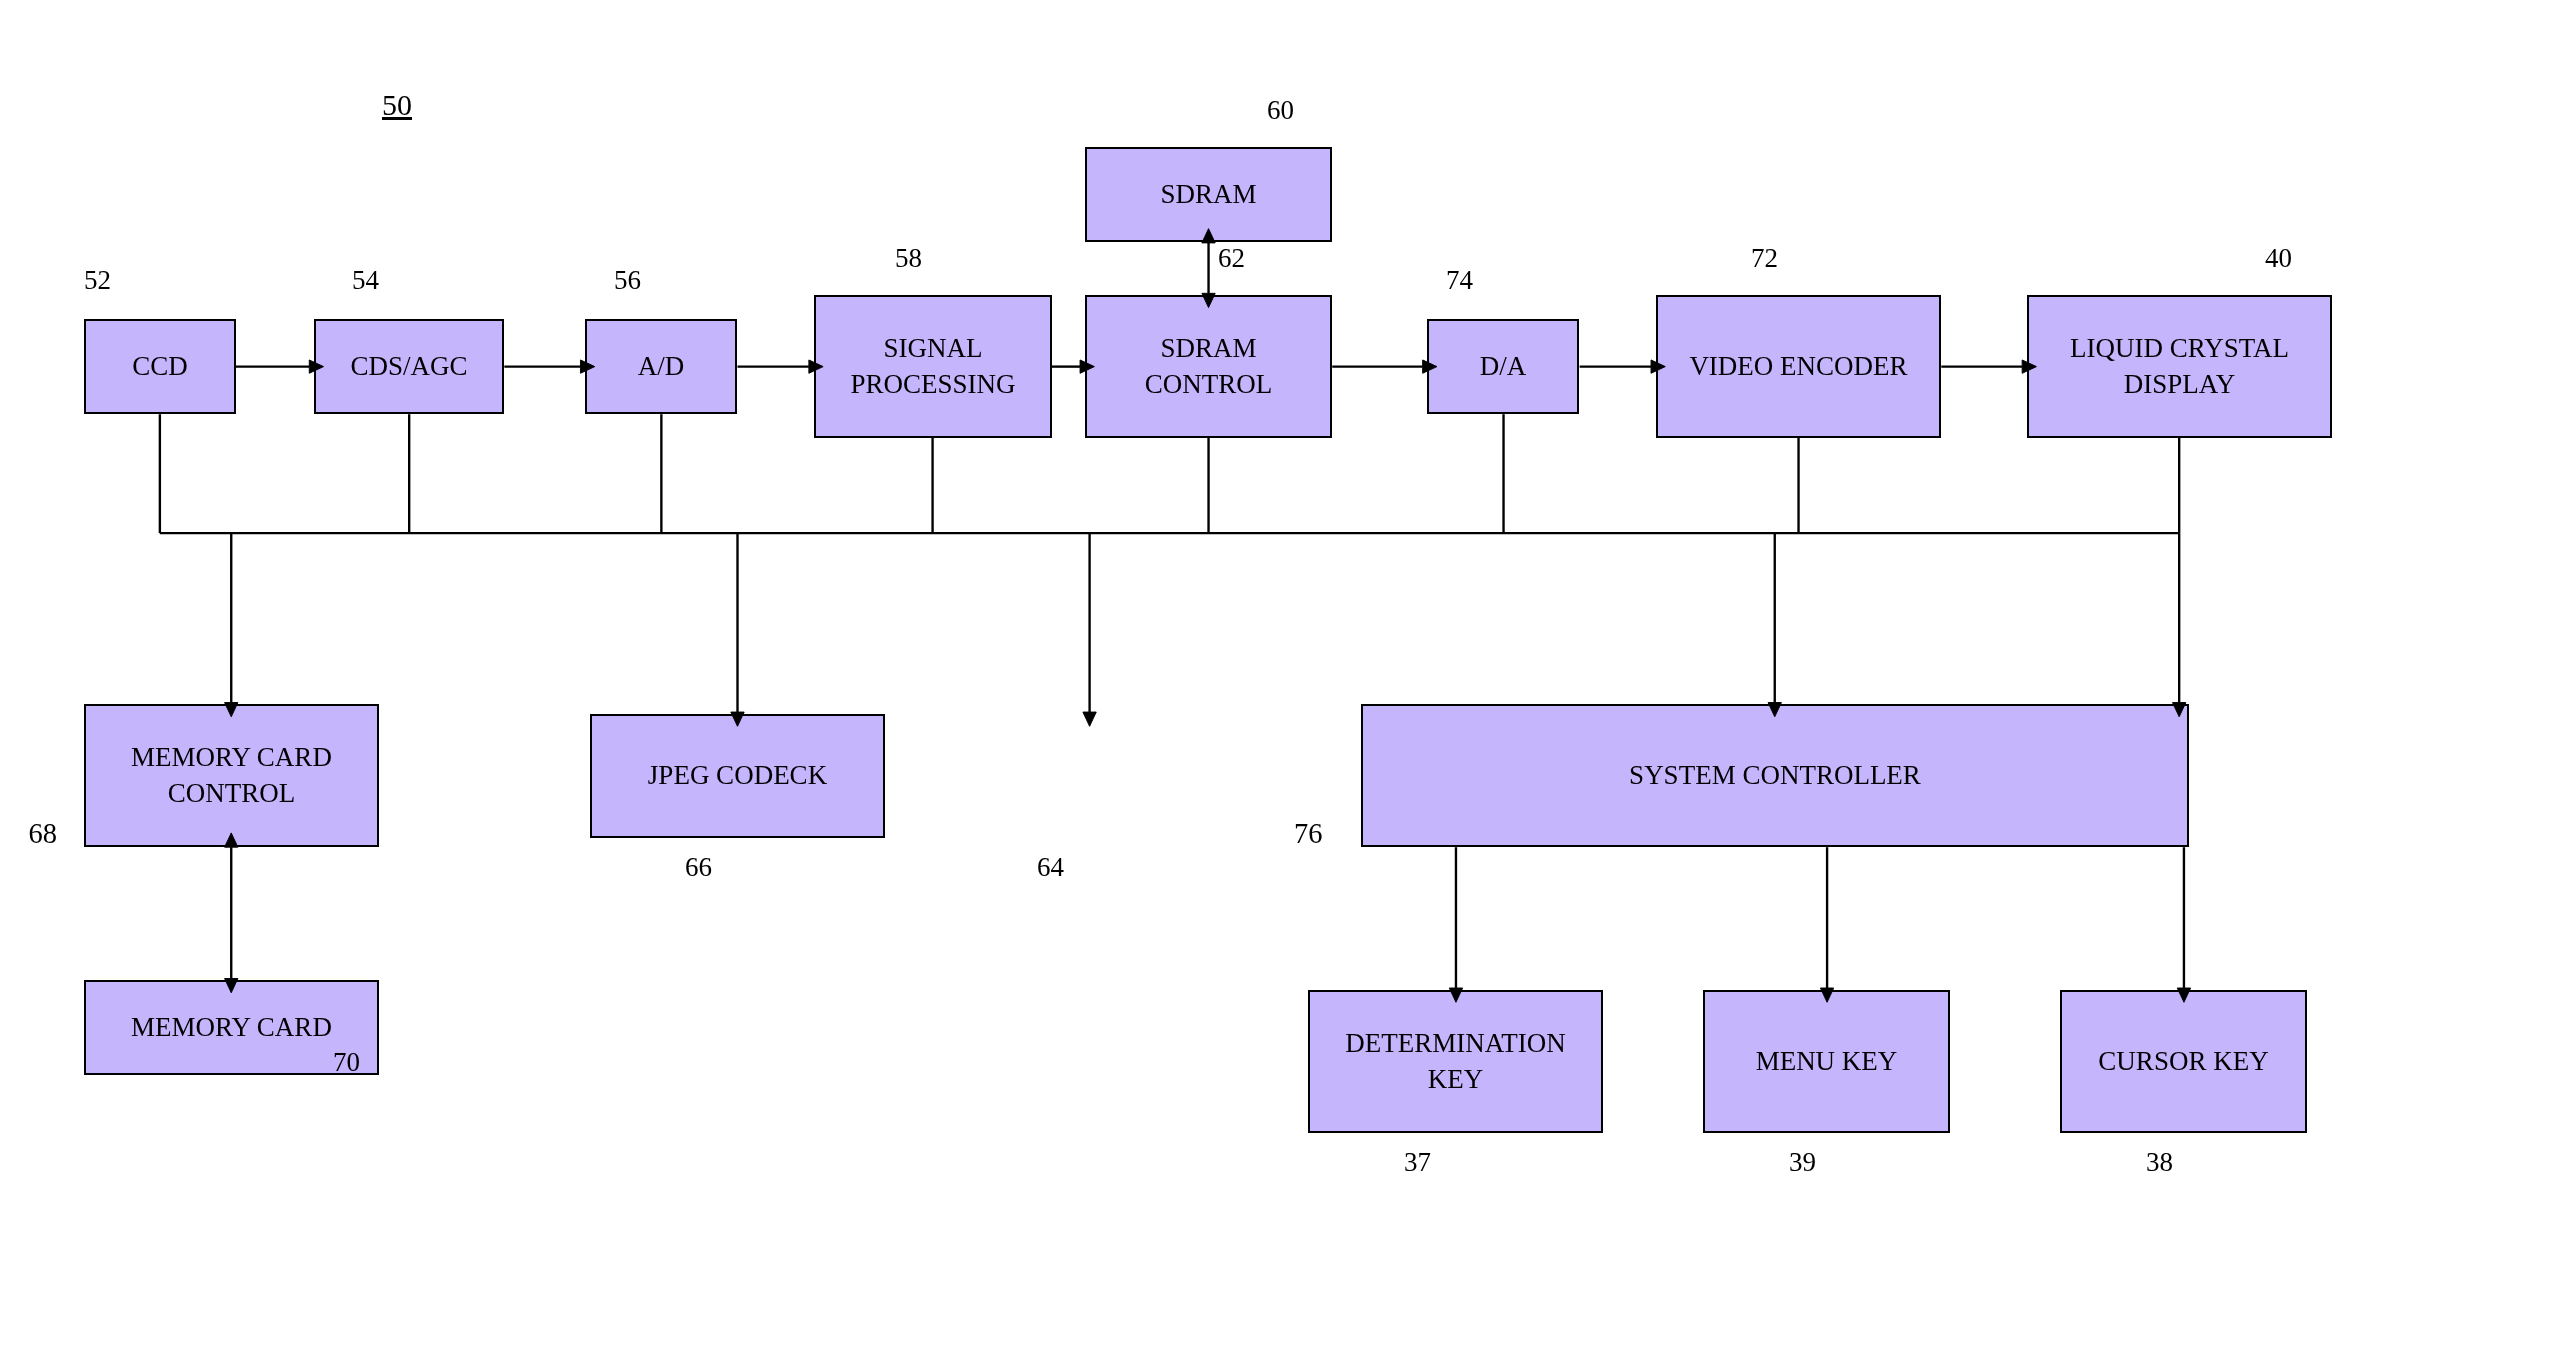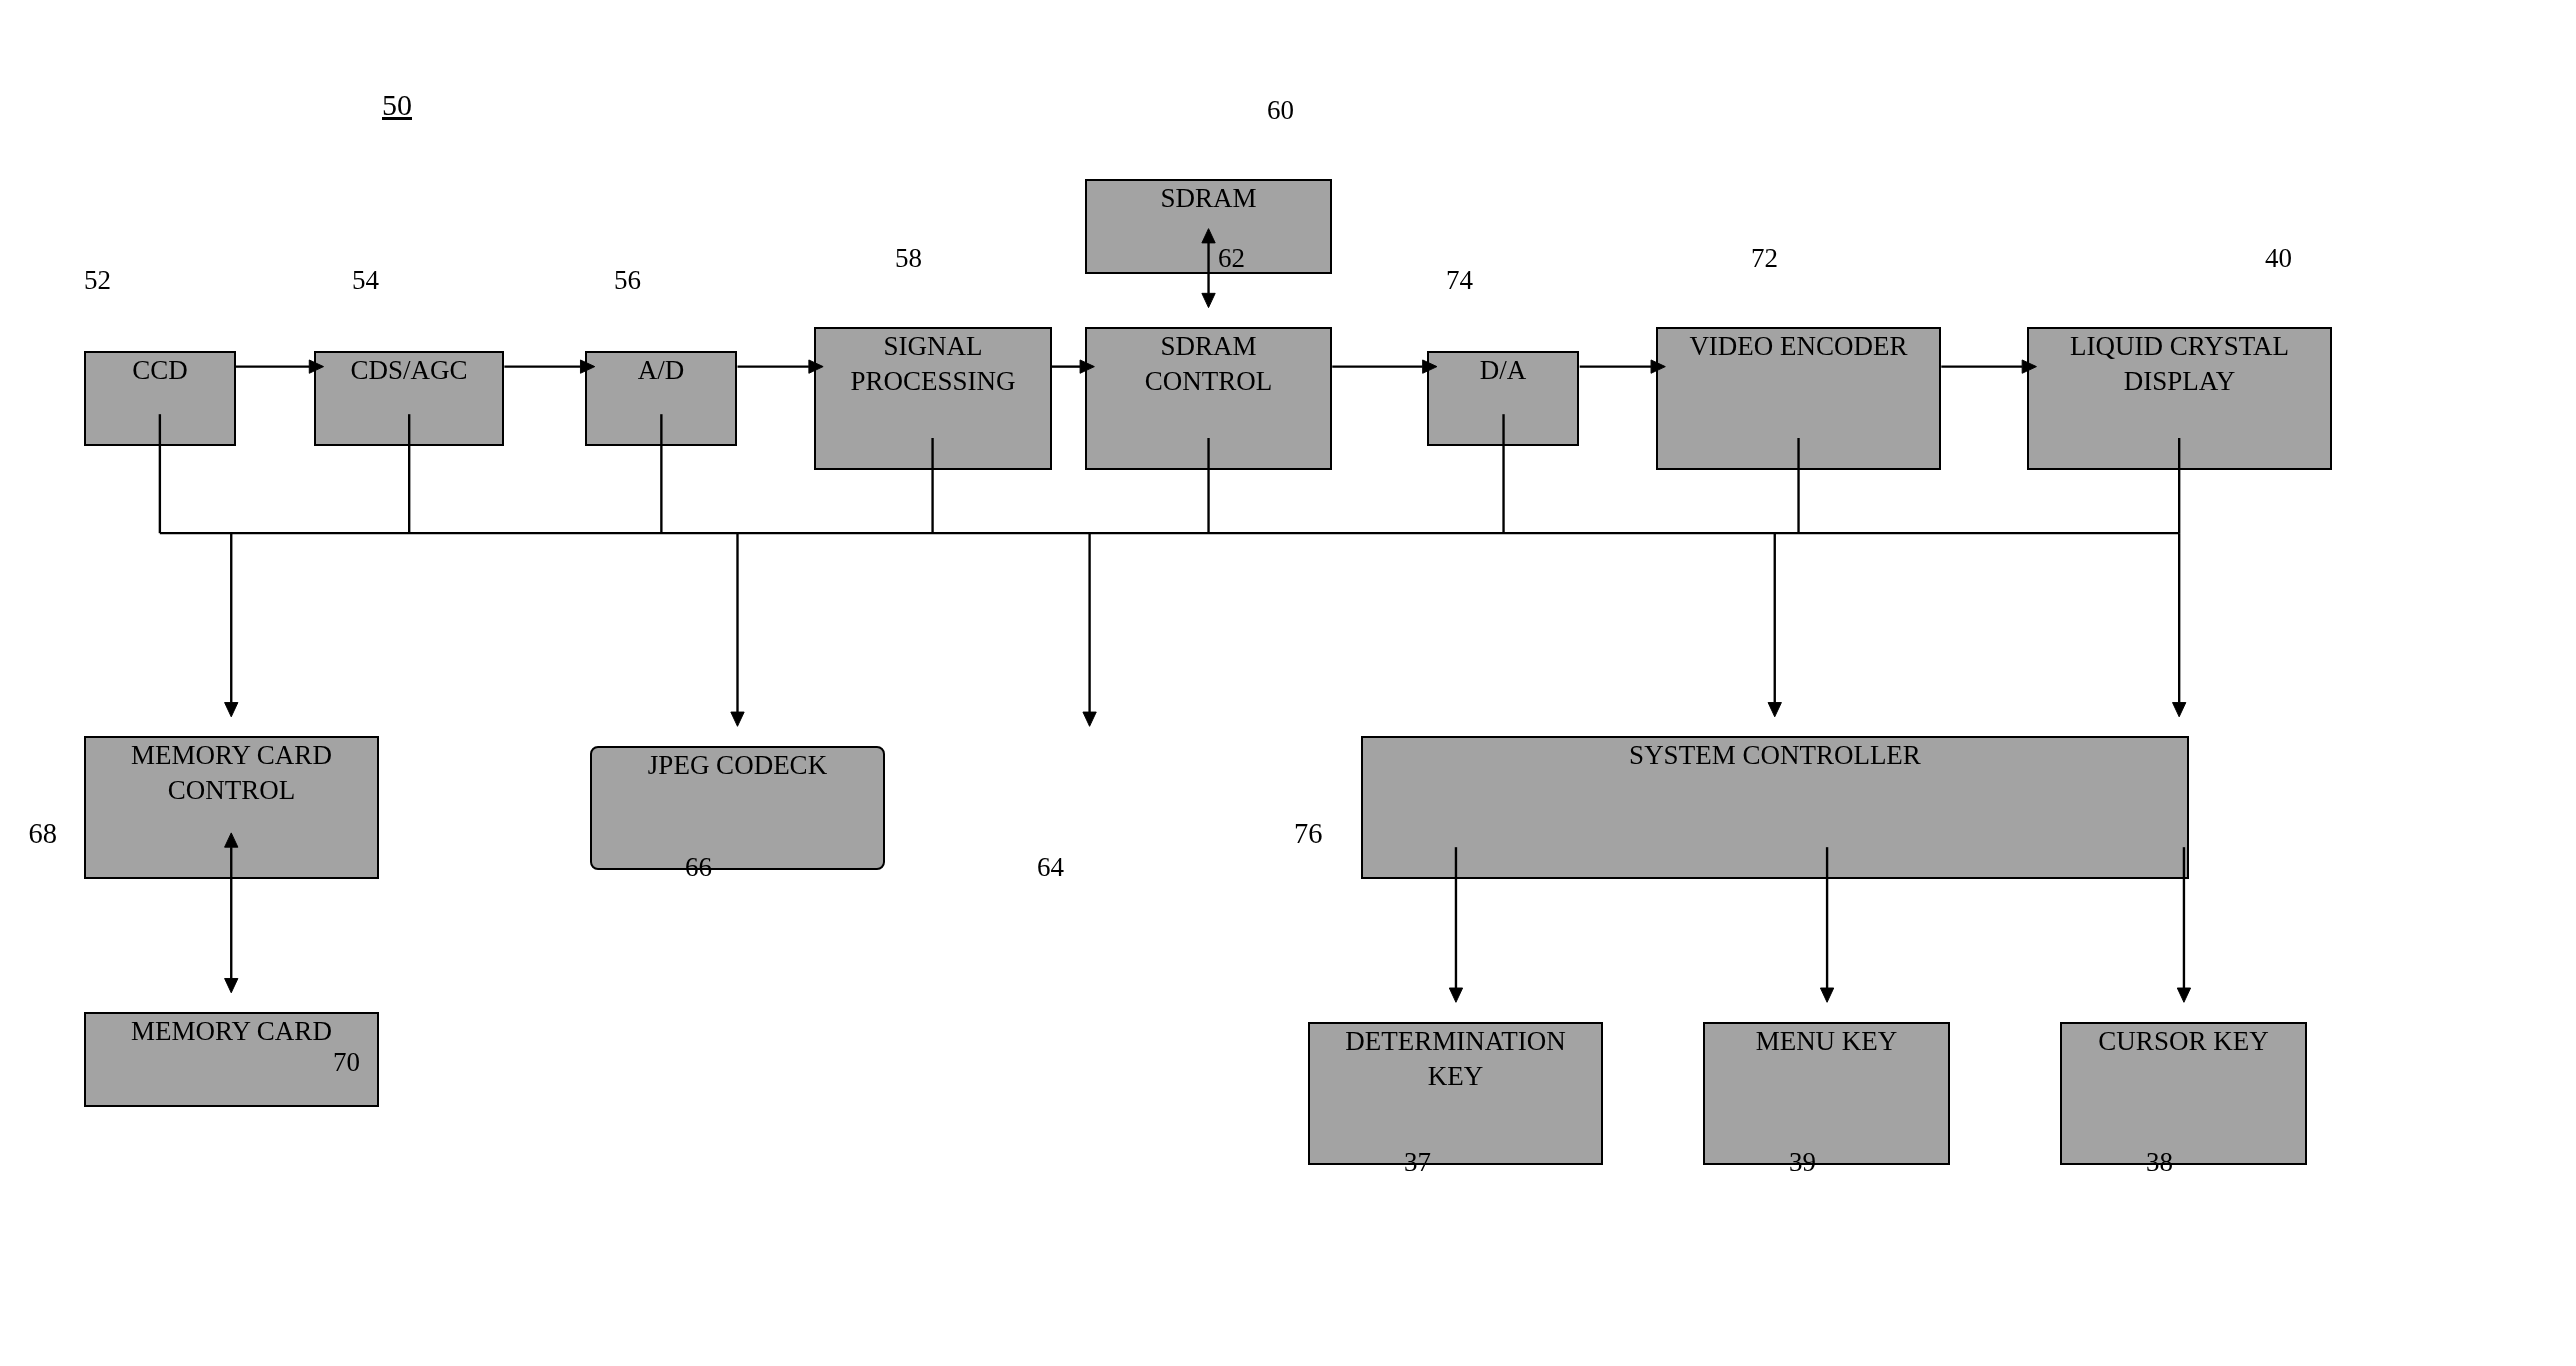--- a/index.html
+++ b/index.html
@@ -14,29 +14,28 @@
 
     .diagram {
       position: relative;
       width: 2576px;
       height: 1367px;
     }
 
     .block {
       position: absolute;
       border: 2.4px solid #000;
-      background: #a3a3a3;
+      background: #c4b5fd;
       display: flex;
-      align-items: flex-start;
+      align-items: center;
       justify-content: center;
       text-align: center;
       font-size: 27px;
       font-weight: normal;
       line-height: 1.3;
-      margin-top: 32px;
     }
 
     .label {
       position: absolute;
       font-size: 27px;
       font-family: 'Times New Roman', Times, serif;
     }
 
     svg.arrows {
       position: absolute;
@@ -112,21 +111,21 @@
     <span style="white-space:pre-line;">LIQUID CRYSTAL
 DISPLAY</span>
   </div>
   <div class="label" style="left:2265px; top:243px;">40</div>
 
   <div class="block" style="left:84px; top:704px; width:295px; height:143px;">
     <span style="white-space:pre-line;">MEMORY CARD
 CONTROL</span>
   </div>
 
-  <div class="block" style="left:590px; top:714px; width:295px; height:124px;border-radius:8px;">
+  <div class="block" style="left:590px; top:714px; width:295px; height:124px;">
     <span>JPEG CODECK</span>
   </div>
   <div class="label" style="left:685px; top:852px;">66</div>
 
   <div class="label" style="left:1037px; top:852px;">64</div>
 
   <div class="block" style="left:1361px; top:704px; width:828px; height:143px;">
     <span>SYSTEM CONTROLLER</span>
   </div>
 

